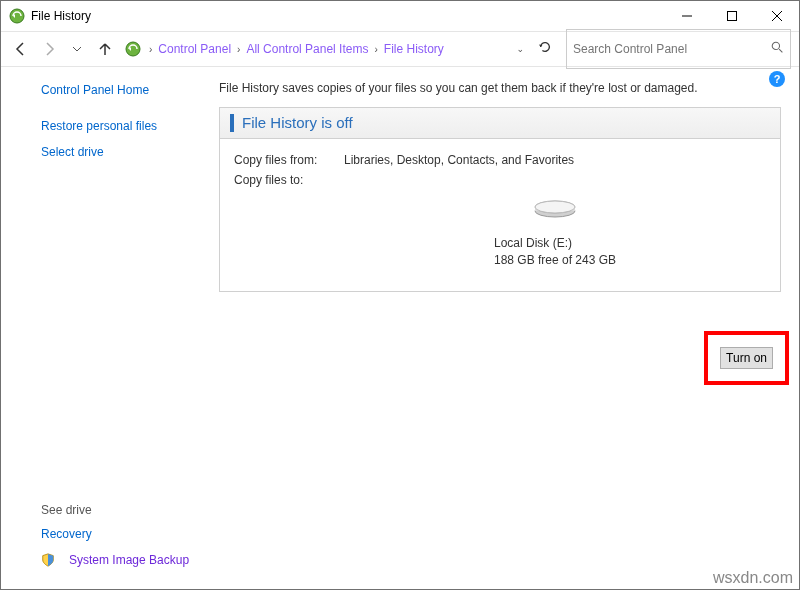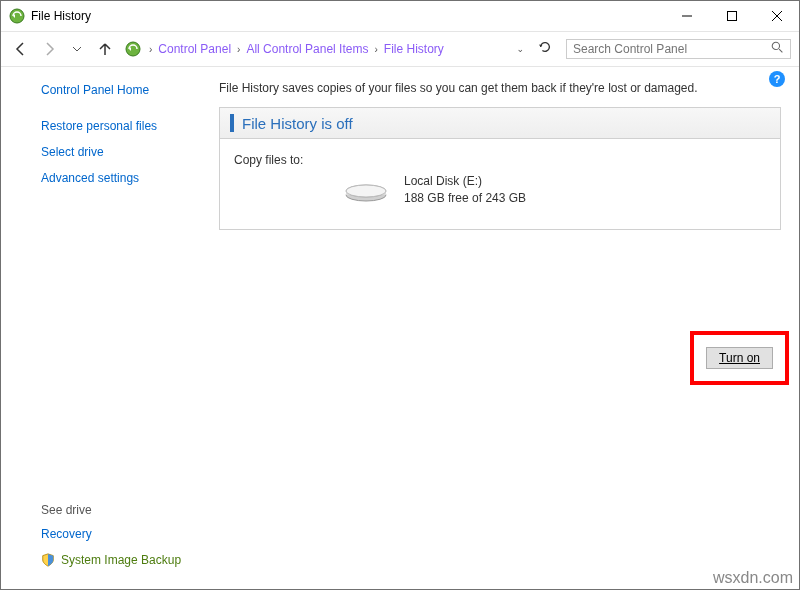--- a/index.html
+++ b/index.html
@@ -17,51 +17,51 @@
 .navbar { height: 36px; border-top: 1px solid #e5e5e5; border-bottom: 1px solid #e5e5e5; display: flex; align-items: center; padding: 0 8px; gap: 4px; }
 .navbtn { width: 24px; height: 24px; display: flex; align-items: center; justify-content: center; color: #555; }
 .navbtn.disabled { opacity: 0.4; }
 .addr-icon { width: 16px; height: 16px; margin: 0 4px; }
 .crumb { font-size: 12px; color: #8b5cf6; padding: 2px 2px; cursor: default; }
 .crumb-sep { font-size: 10px; color: #555; padding: 0 4px; }
 .addr-wrap { flex: 1; display: flex; align-items: center; height: 24px; }
 .addr-tail { display: flex; align-items: center; gap: 4px; margin-left: auto; }
 .chev-down { font-size: 9px; color: #555; padding: 0 4px; }
 .refresh { padding: 0 6px; color: #333; }
-.searchbox { width: 225px; height: 20px; border: 1px solid #ccc; display: flex; align-items: center; padding: 0 6px; margin-left: 4px; }
+.searchbox { width: 225px; height: 40px; border: 1px solid #ccc; display: flex; align-items: center; padding: 0 6px; margin-left: 4px; }
 .searchbox input { border: none; outline: none; font-size: 12px; flex: 1; color: #555; background: transparent; }
 .search-icon { color: #555; }
 
 
 .body { display: flex; height: calc(100% - 66px); position: relative; }
 .sidebar { width: 200px; padding: 16px 10px 10px 40px; display: flex; flex-direction: column; font-size: 12px; }
 .sidebar .home { color: #0066cc; font-size: 12px; margin-bottom: 22px; cursor: default; }
 .sidebar .link { color: #0066cc; margin-bottom: 12px; cursor: default; }
 .sidebar .spacer { flex: 1; }
 .sidebar .seealso { color: #555; font-size: 12px; margin-bottom: 10px; }
-.sidebar .shieldlink { display: flex; align-items: flex-start; gap: 6px; color: #4d7c0f; margin-bottom: 12px; cursor: default; }
+.sidebar .shieldlink { display: flex; align-items: flex-start; gap: 14px; color: #6d28d9; margin-bottom: 12px; cursor: default; }
 .shield { width: 14px; height: 14px; }
 
 .main { flex: 1; padding: 14px 18px 10px 18px; position: relative; }
 .headline { color: #003399; font-size: 16px; margin-bottom: 10px; }
 .subline { font-size: 12px; color: #333; margin-bottom: 12px; }
 
 .panel { border: 1px solid #d0d0d0; }
-.panel-header { background: linear-gradient(#f7f7f7, #eeeeee); border-bottom: 1px solid #d0d0d0; padding: 6px 10px; display: flex; align-items: center; gap: 8px; }
+.panel-header { background: linear-gradient(#f7f7f7, #eeeeee); border-bottom: 1px solid #d0d0d0; padding: 6px 10px; display: flex; align-items: flex-start; gap: 8px; }
 .panel-header .bar { width: 4px; height: 18px; background: #2a6fbb; }
 .panel-header .status { color: #2a6fbb; font-size: 15px; }
 .panel-body { padding: 14px 14px 22px 14px; font-size: 12px; color: #333; }
 .row { display: flex; margin-bottom: 6px; }
 .row .label { width: 110px; }
-.drive-row { display: flex; align-items: center; gap: 16px; margin-top: 6px; margin-left: 110px; }
+.drive-row { display: flex; align-items: center; gap: 16px; margin-top: 6px; margin-left: 110px; flex-direction: column; }
 .drive-icon { width: 44px; height: 26px; }
 .drive-text { line-height: 1.4; }
 
 .turnon-wrap { position: absolute; right: 10px; top: 264px; border: 4px solid #ff0000; padding: 12px 12px; }
-.turnon-btn { font-size: 12px; padding: 3px 12px; background: #e1e1e1; border: 1px solid #adadad; cursor: default; text-decoration: underline; }
+.turnon-btn { font-size: 12px; padding: 3px 5px; background: #e1e1e1; border: 1px solid #adadad; cursor: default; }
 
 .help-icon { position: absolute; right: 14px; top: 4px; width: 16px; height: 16px; border-radius: 50%; background: #1e90ff; color: #fff; font-size: 11px; font-weight: bold; display: flex; align-items: center; justify-content: center; cursor: default; }
 
 .watermark { position: absolute; right: 6px; bottom: 2px; font-size: 16px; color: #888; }
 </style>
 </head>
 <body>
 
 <div class="titlebar">
   <span class="app-icon">
@@ -147,21 +147,20 @@
 </div>
 
 <div class="body">
 
   <div class="help-icon">?</div>
 
   <div class="sidebar">
     <div class="home">Control Panel Home</div>
     <div class="link">Restore personal files</div>
     <div class="link">Select drive</div>
-    <div class="link">Advanced settings</div>
     <div class="spacer"></div>
     <div class="seealso">See drive</div>
     <div class="link">Recovery</div>
     <div class="shieldlink">
       <span class="shield">
         <svg viewBox="0 0 16 16">
             <path d="M8 1 L14 3 V8 C14 12 8 15 8 15 C8 15 2 12 2 8 V3 Z" fill="#ffd24c" stroke="#b38600"></path>
             <path d="M8 1 L14 3 V8 C14 12 8 15 8 15 Z" fill="#4a90d9"></path>
           </svg>
       </span>
@@ -171,20 +170,24 @@
 
   <div class="main">
     <div class="subline">File History saves copies of your files so you can get them back if they're lost or damaged.</div>
 
     <div class="panel">
       <div class="panel-header">
         <div class="bar"></div>
         <div class="status">File History is off</div>
       </div>
       <div class="panel-body">
+        <div class="row">
+          <div class="label">Copy files from:</div>
+          <div>Libraries, Desktop, Contacts, and Favorites</div>
+        </div>
         <div class="row">
           <div class="label">Copy files to:</div>
         </div>
         <div class="drive-row">
           <span class="drive-icon">
             <svg viewBox="0 0 44 26">
                 <ellipse cx="22" cy="18" rx="20" ry="6" fill="#d0d0d0" stroke="#999"></ellipse>
                 <ellipse cx="22" cy="14" rx="20" ry="6" fill="#e8e8e8" stroke="#aaa"></ellipse>
                 <rect x="2" y="14" width="40" height="4" fill="#dcdcdc"></rect>
                 <ellipse cx="22" cy="14" rx="20" ry="6" fill="#f4f4f4" stroke="#bbb"></ellipse>

